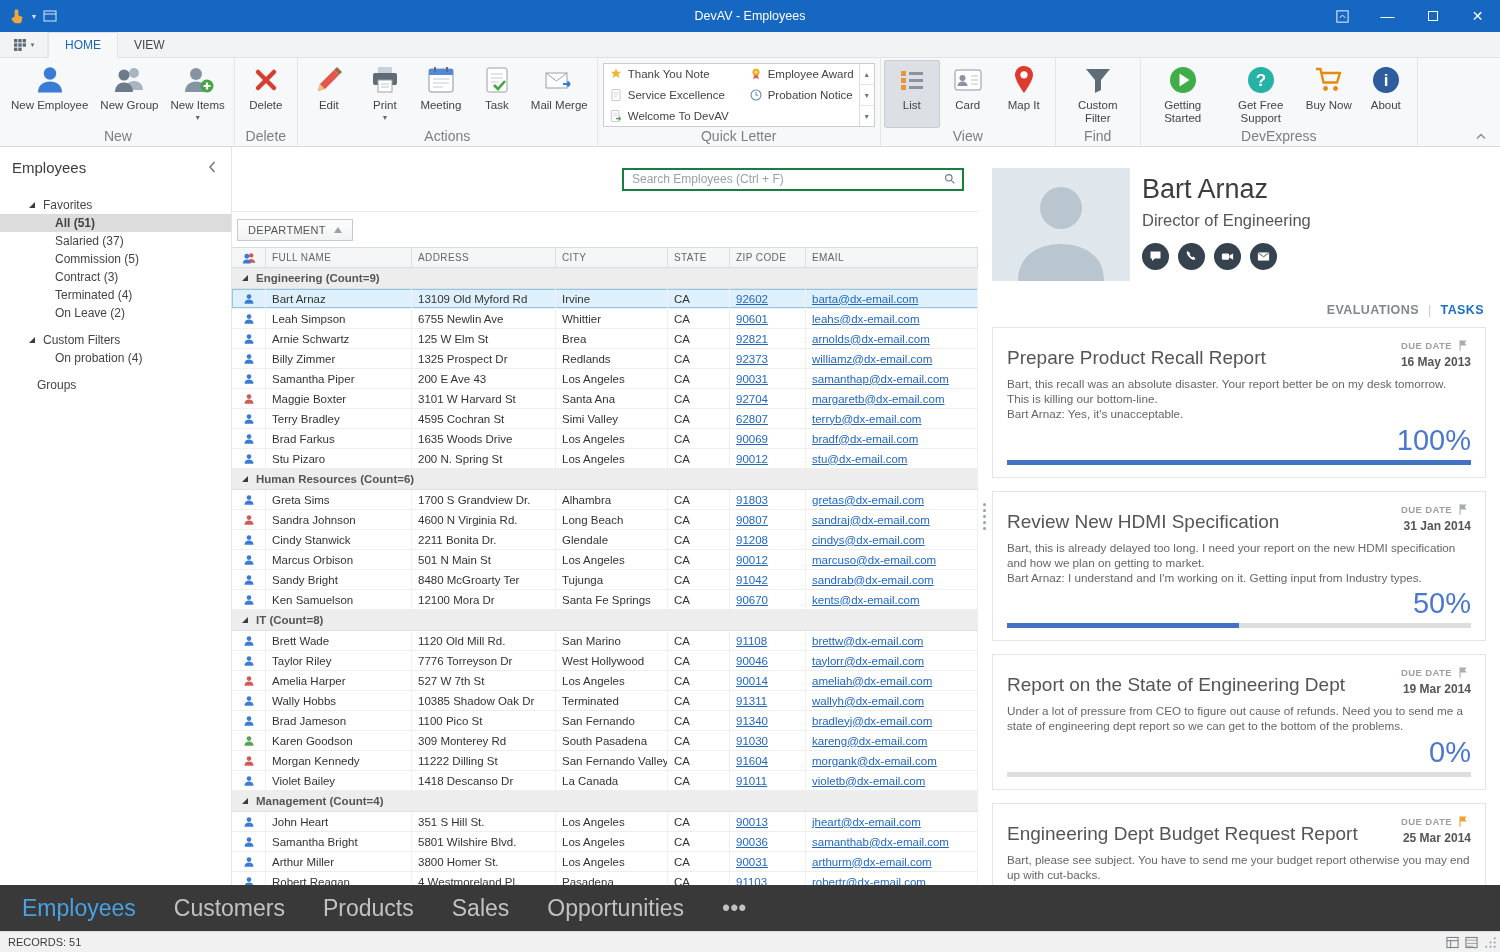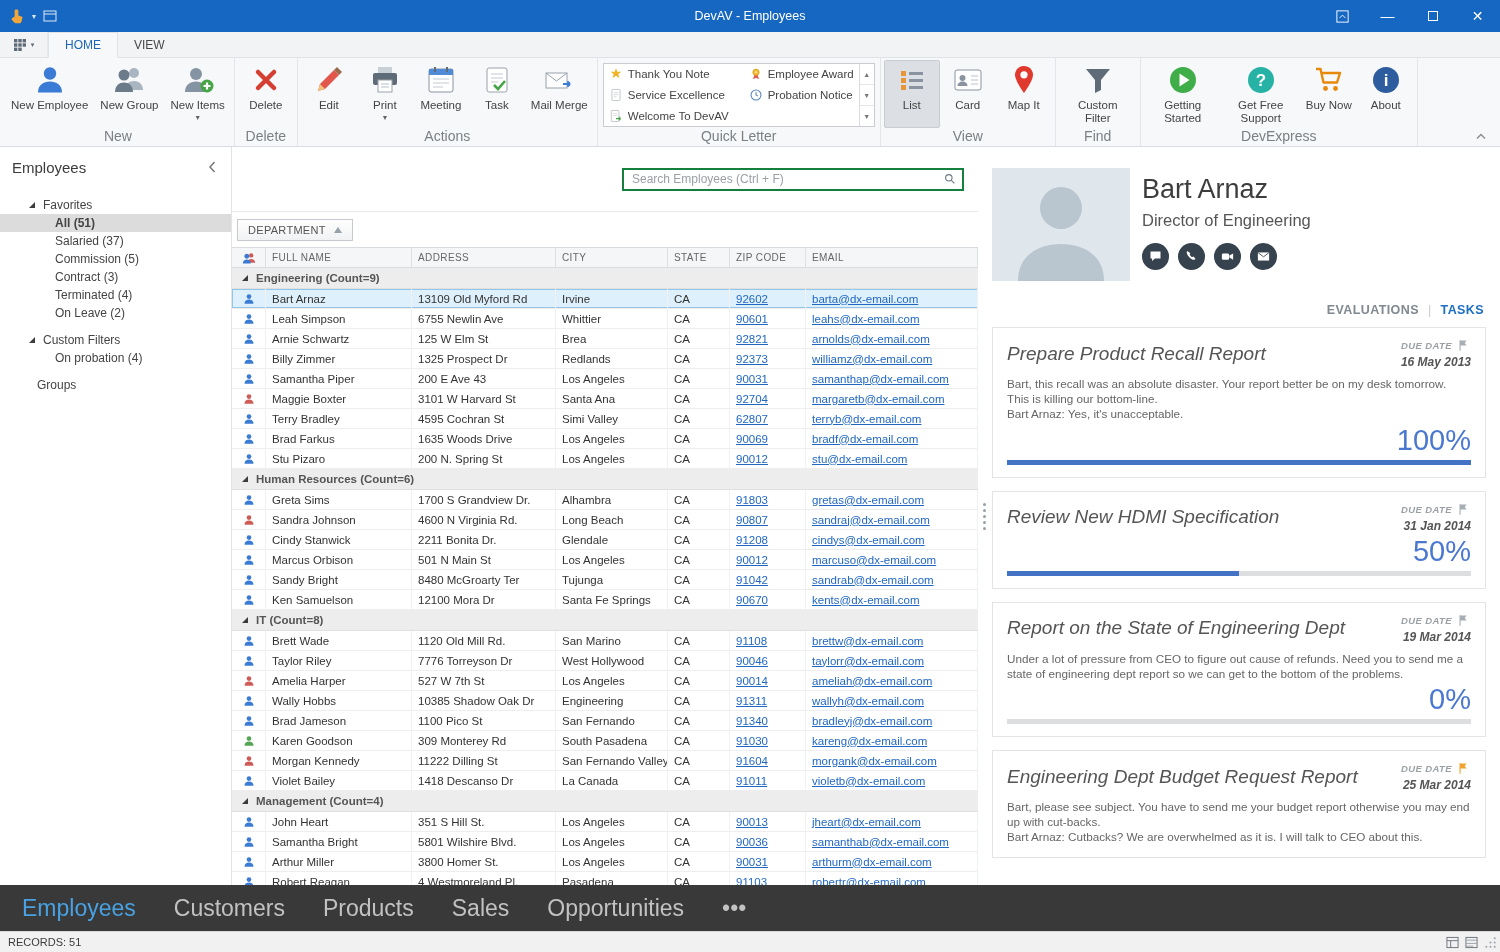--- a/index.html
+++ b/index.html
@@ -86,21 +86,21 @@
   .p-title{font-size:16.5px;color:#555;margin-top:6px;}
   .p-actions{display:flex;gap:9px;margin-top:13px;}
   .p-act{width:27px;height:27px;border-radius:50%;background:#36424e;display:flex;align-items:center;justify-content:center;}
   .p-act .ic{width:15px;height:15px;}
   .p-tabs{display:flex;justify-content:flex-end;align-items:center;gap:9px;margin:22px 2px 10px;font-size:12.5px;font-weight:bold;letter-spacing:.4px;}
   .p-tab{color:#808890;}
   .p-tab.active{color:#1d6fc0;}
   .p-tab-sep{color:#c8ccd0;font-weight:normal;}
   .cards{flex:1;overflow:hidden;}
   .card{border:1px solid #e4e4e4;background:#fff;padding:10px 14px 12px;margin-bottom:13px;}
-  .card-top{display:flex;align-items:center;font-style:italic;}
+  .card-top{display:flex;align-items:flex-end;}
   .card-title{flex:1;font-size:19px;color:#555;padding-right:10px;line-height:1.15;}
   .due{flex:0 0 auto;text-align:right;}
   .due-row{display:flex;align-items:center;justify-content:flex-end;gap:4px;}
   .due-label{font-size:9.5px;color:#9aa0a6;font-weight:bold;letter-spacing:.4px;}
   .due-date{font-size:12px;color:#555;font-weight:bold;margin-top:2px;}
   .flag{width:15px;height:15px;}
   .card-body{margin-top:7px;font-size:11.7px;color:#666;line-height:1.3;white-space:pre-line;}
   .pct{text-align:right;font-size:29px;color:#4a77cf;margin-top:2px;}
   .bar{height:5px;background:#dcdee0;margin-top:3px;}
   .fill{height:100%;background:#4472c4;}
@@ -924,21 +924,21 @@
             <div class="gc gc-icon">
               <span class="ic" style="width:12px;height:12px">
                 <svg viewBox="0 0 32 32">
                   <circle cx="16" cy="9.5" r="6.2" fill="#3a7bd5"></circle>
                   <path d="M4 28.5c0-7.5 5.5-11 12-11s12 3.5 12 11z" fill="#3a7bd5"></path>
                 </svg>
               </span>
             </div>
             <div class="gc">Wally Hobbs</div>
             <div class="gc">10385 Shadow Oak Dr</div>
-            <div class="gc">Engineering</div>
+            <div class="gc">Terminated</div>
             <div class="gc">CA</div>
             <div class="gc">
               <a class="lnk">91311</a>
             </div>
             <div class="gc">
               <a class="lnk">wallyh@dx-email.com</a>
             </div>
           </div>
           <div class="grow grid-cols">
             <div class="gc gc-icon">
@@ -1205,20 +1205,22 @@
                   <span class="ic flag">
                     <svg viewBox="0 0 24 24">
                       <path d="M6.5 3.5v17" stroke="#a7adb5" stroke-width="1.8"></path>
                       <path d="M6.5 4h10.5l-3 4 3 4H6.5z" fill="#a7adb5"></path>
                     </svg>
                   </span>
                 </div>
                 <div class="due-date">31 Jan 2014</div>
               </div>
             </div>
+            <div class="card-body">Bart, this is already delayed too long. I need your report on the new HDMI specification and how we plan on getting to market.
+Bart Arnaz: I understand and I'm working on it. Getting input from Industry types.</div>
             <div class="pct">50%</div>
             <div class="bar">
               <div class="fill" style="width:50%"></div>
             </div>
           </div>
           <div class="card">
             <div class="card-top">
               <div class="card-title">Report on the State of Engineering Dept</div>
               <div class="due">
                 <div class="due-row">

